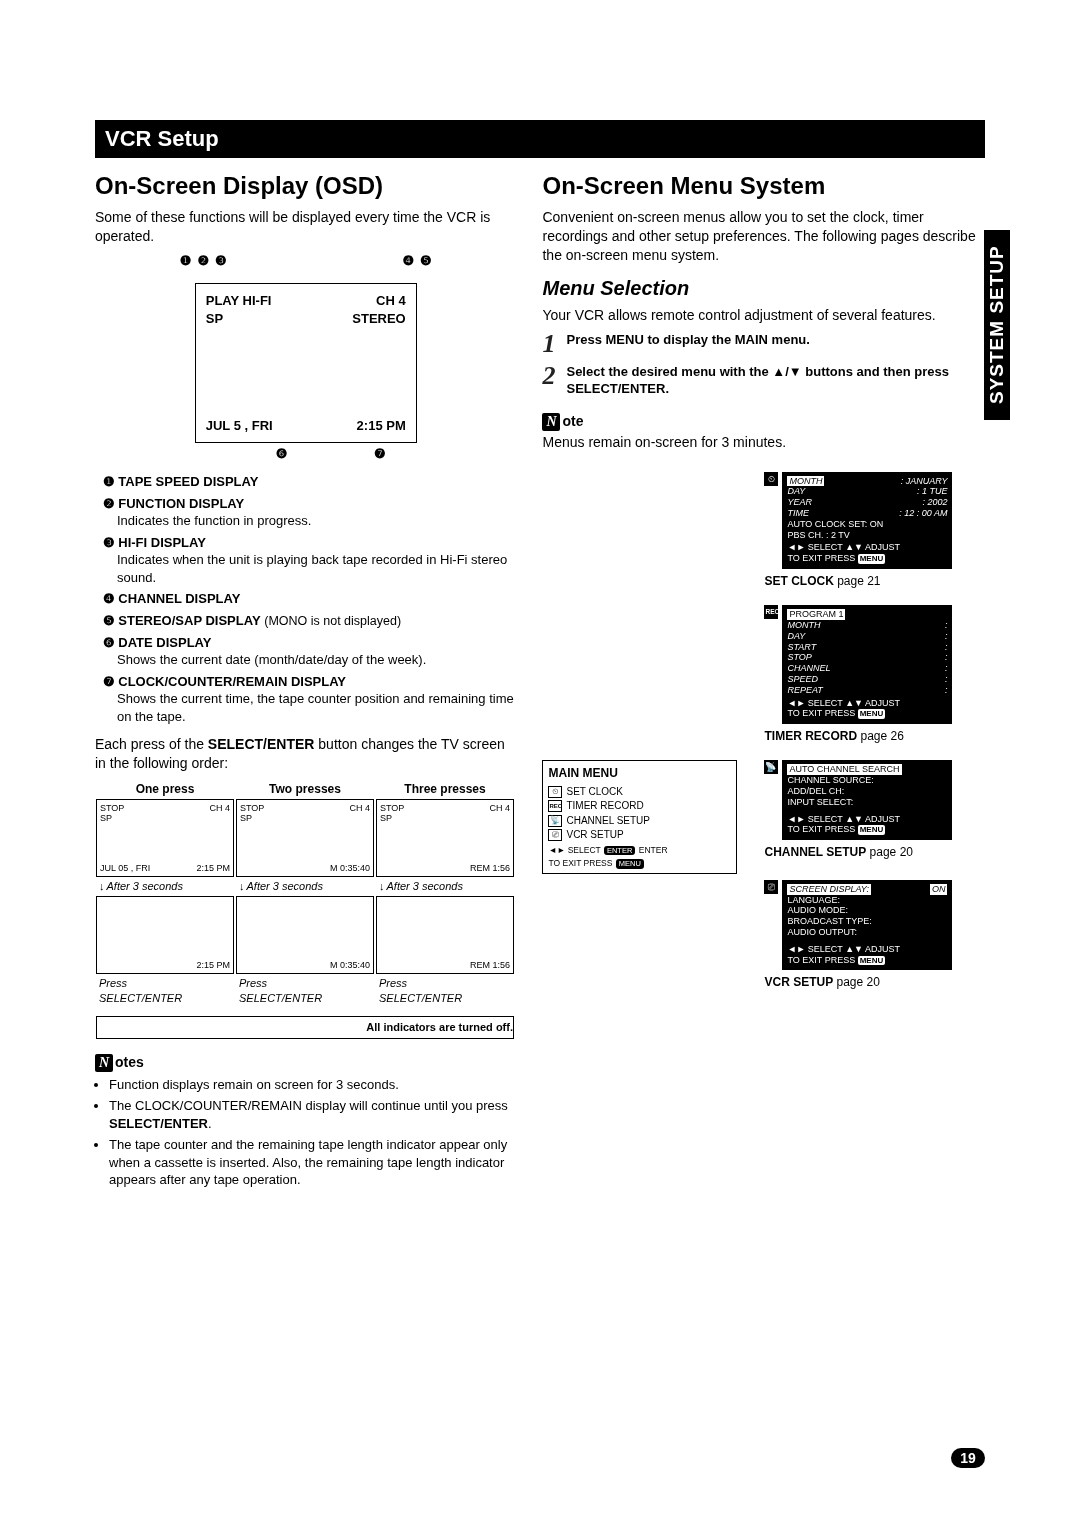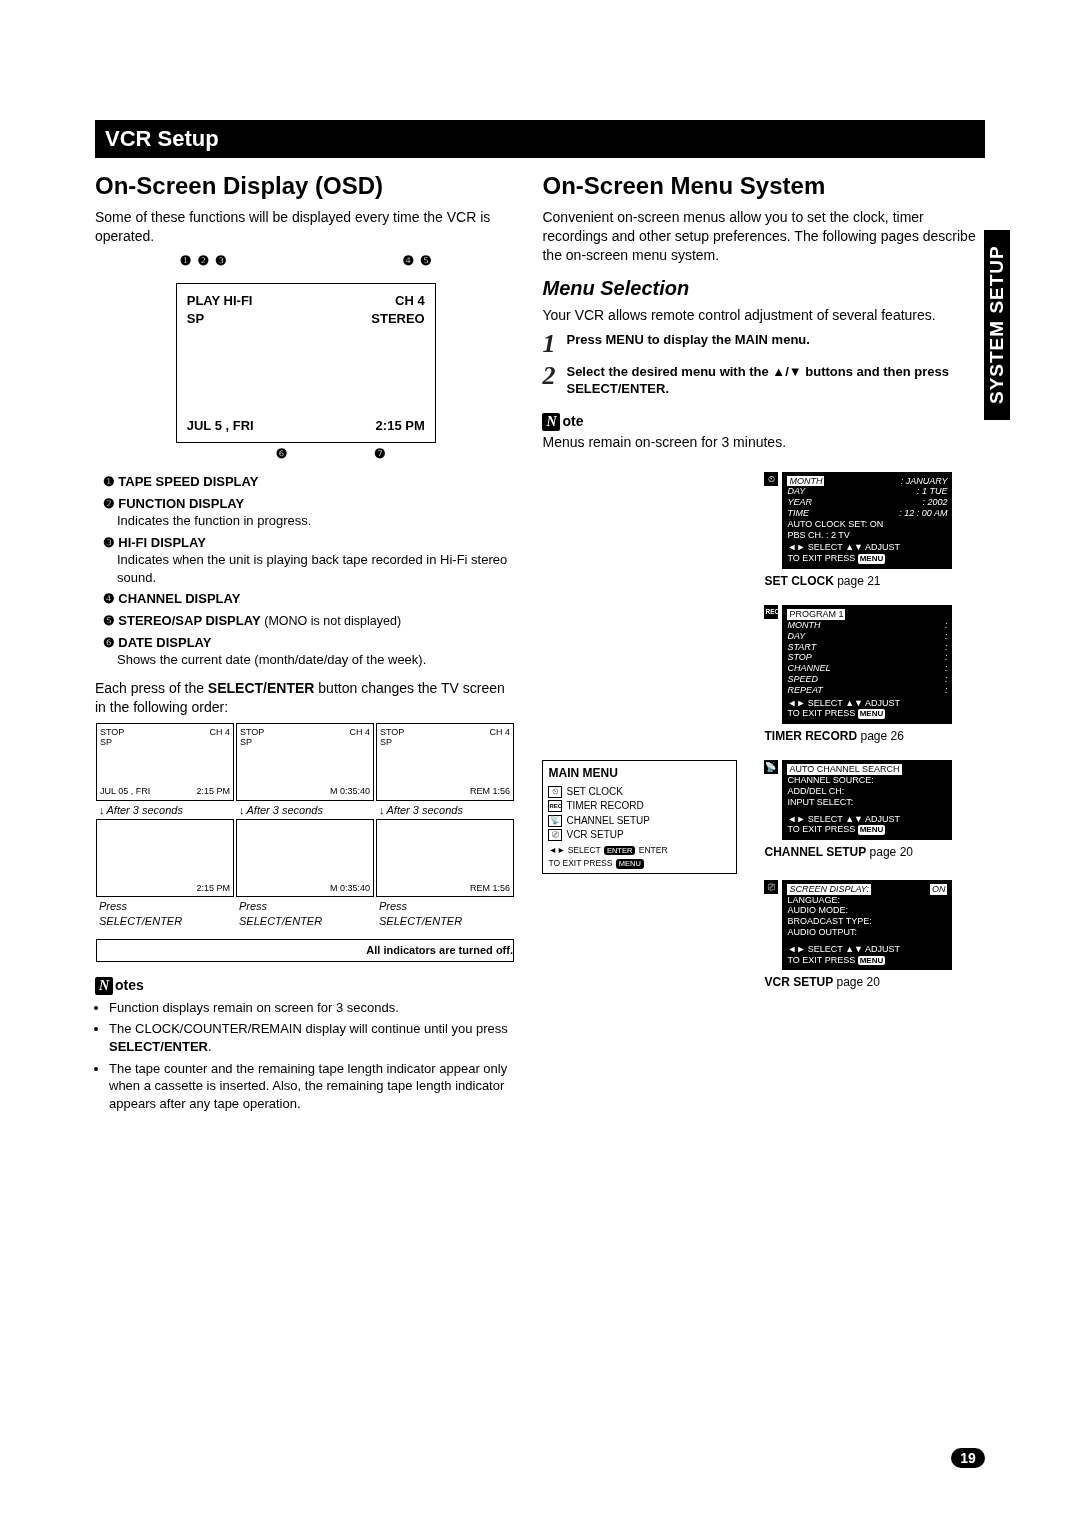--- a/index.html
+++ b/index.html
@@ -41,21 +41,21 @@
     font-weight: bold;
     writing-mode: vertical-rl;
     transform: rotate(180deg);
     text-align: center;
     font-size: 19px;
     letter-spacing: 1px;
     line-height: 26px;
   }
   .osd-box {
     border: 1px solid #000;
-    width: 260px;
+    width: 222px;
     height: 160px;
     margin: 14px auto 0 auto;
     position: relative;
     font-weight: bold;
     font-size: 13px;
   }
   .osd-box .top { position:absolute; top:8px; left:10px; right:10px; display:flex; justify-content:space-between; }
   .osd-box .row2 { position:absolute; top:26px; left:10px; right:10px; display:flex; justify-content:space-between; }
   .osd-box .bot { position:absolute; bottom:8px; left:10px; right:10px; display:flex; justify-content:space-between; }
   .labels-top { display:flex; justify-content:space-between; width:260px; margin:0 auto 2px auto; font-weight:bold; font-size:13px; gap:6px; padding:0 4px;}
@@ -179,27 +179,37 @@
       <div class="item">
         <span class="num">❺</span>
         <span class="ttl">STEREO/SAP DISPLAY</span>
         <span class="inline-desc"> (MONO is not displayed)</span>
       </div>
       <div class="item">
         <span class="num">❻</span>
         <span class="ttl">DATE DISPLAY</span>
         <span class="desc">Shows the current date (month/date/day of the week).</span>
       </div>
+      <div class="item">
+        <span class="num">❼</span>
+        <span class="ttl">CLOCK/COUNTER/REMAIN DISPLAY</span>
+        <span class="desc">Shows the current time, the tape counter position and remaining time on the tape.</span>
+      </div>
     </div>
 
     <p style="margin-top:10px">
       <span>Each press of the </span><b>SELECT/ENTER</b><span> button changes the TV screen in the following order:</span>
     </p>
 
     <div class="grid3">
+      <div class="head">
+        <div>One press</div>
+        <div>Two presses</div>
+        <div>Three presses</div>
+      </div>
       <div class="row">
         <div class="cell">
           <span class="tl">STOP</span>
           <span class="tr">CH 4</span>
           <span class="tl" style="top:12px">SP</span>
           <span class="bl">JUL 05 , FRI</span>
           <span class="br">2:15 PM</span>
         </div>
         <div class="cell">
           <span class="tl">STOP</span>

